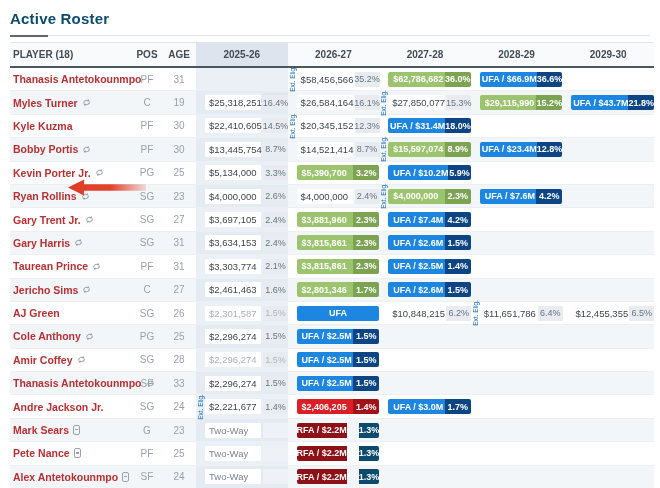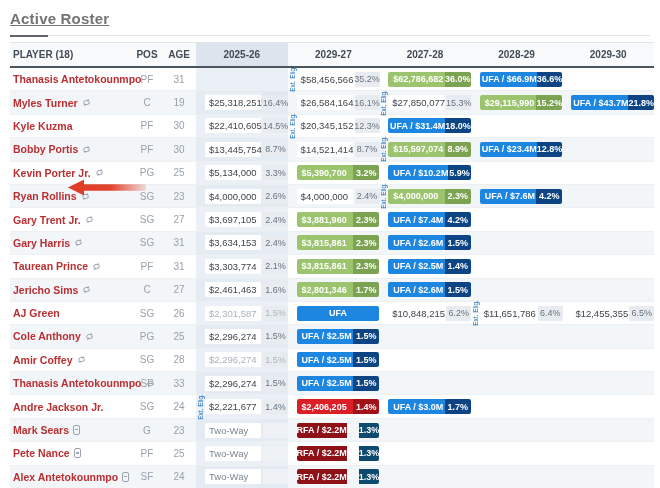--- a/index.html
+++ b/index.html
@@ -2,21 +2,21 @@
 <html><head>
 <meta charset="utf-8">
 <style>
   * { margin:0; padding:0; box-sizing:border-box; }
   html,body { width:660px; height:488px; background:#fff; overflow:hidden;
               font-family:"Liberation Sans", sans-serif; }
   #stage { position:relative; width:660px; height:488px; }
 
   
   .title-wrap { padding:10px 10px 0 10px; }
-  .page-title { font-size:15px; font-weight:bold; color:#737373; letter-spacing:.2px;text-decoration:underline; }
+  .page-title { font-size:15px; font-weight:bold; color:#0c4a6e; letter-spacing:.2px; }
   .title-rule { margin-top:7px; height:2px; position:relative; border-bottom:1px solid #e3e4e6; }
   .title-rule .accent { position:absolute; left:0; top:1px; width:38px; height:2px; background:#63676c; }
 
   
   .tbl { margin:6px 0 0 10px; width:644px; }
   .hrow, .row { display:flex; align-items:stretch; }
   .hrow { height:26px; border-top:1px solid #e2e6ea; border-bottom:2px solid #4c565f; background:#f8fafc; }
   .row { height:23.4px; border-bottom:1px solid #edf0f3; background:#fff; }
   .row.alt { background:#f3f6f9; }
 
@@ -78,21 +78,21 @@
         <span class="accent"></span>
       </div>
   </div>
 
   <div class="tbl">
     <div class="hrow">
       <div class="hcell col-player">PLAYER (18)</div>
       <div class="hcell col-pos">POS</div>
       <div class="hcell col-age">AGE</div>
       <div class="hcell col-year cur">2025-26</div>
-      <div class="hcell col-year">2029-27</div>
+      <div class="hcell col-year">2026-27</div>
       <div class="hcell col-year">2027-28</div>
       <div class="hcell col-year">2028-29</div>
       <div class="hcell col-year">2029-30</div>
     </div>
     <div id="roster-body">
         <div class="row">
           <div class="col-player">
             <span class="pname">Thanasis Antetokounmpo</span>
           </div>
           <div class="col-pos">

